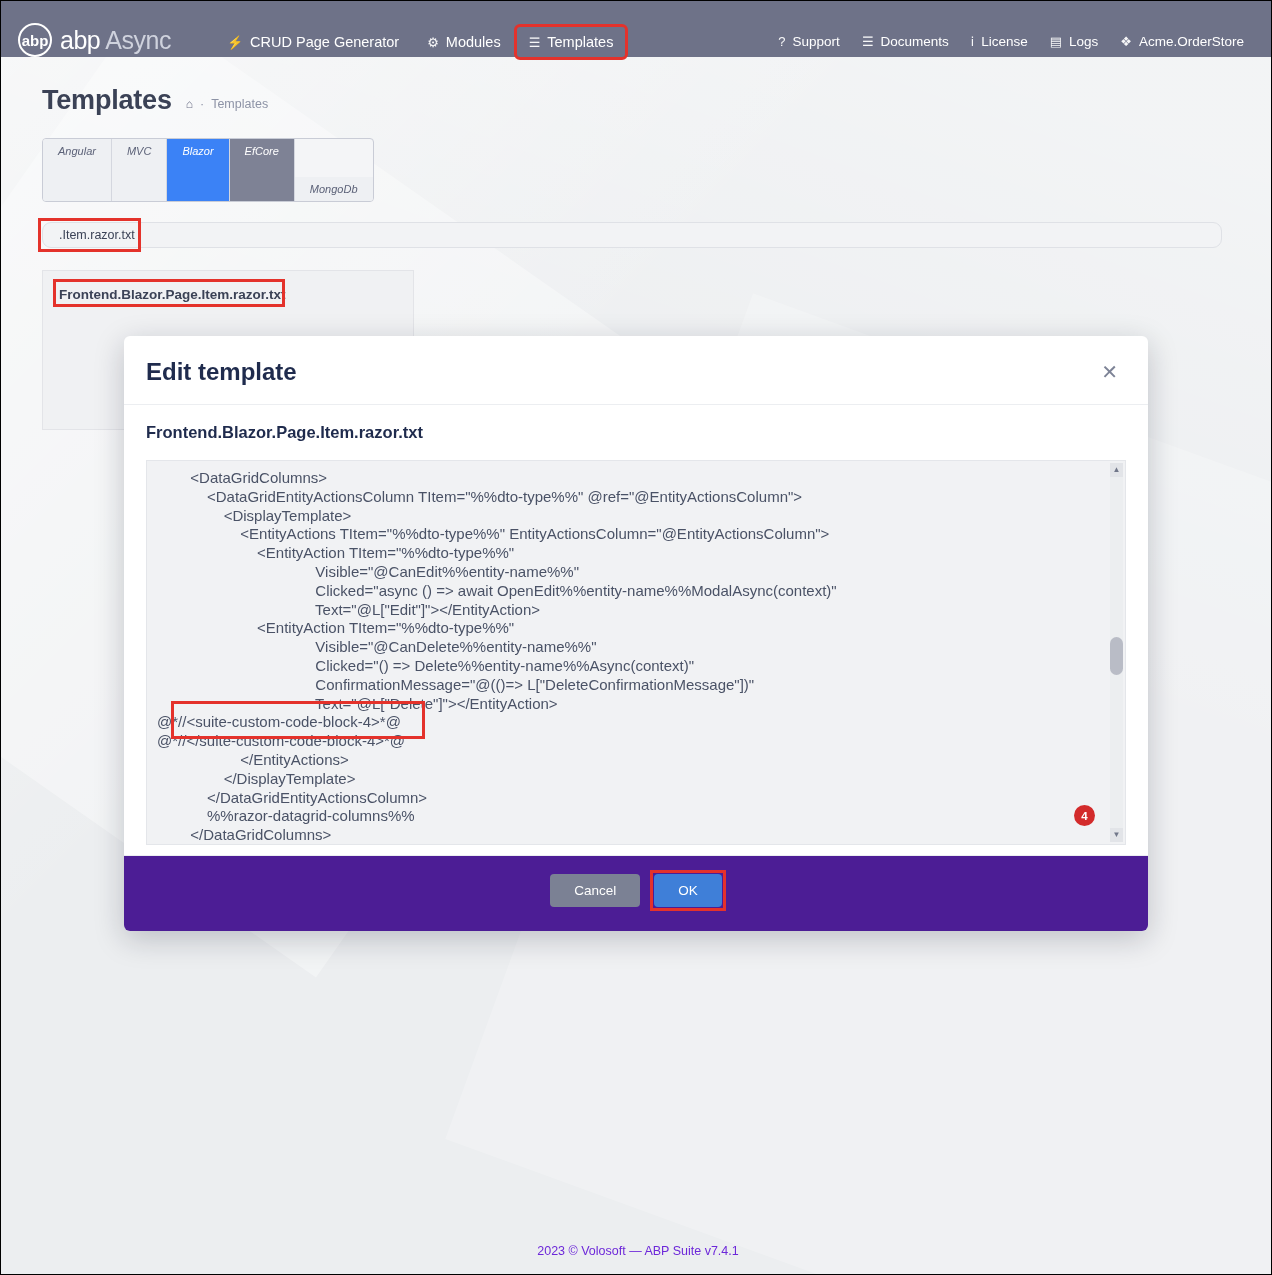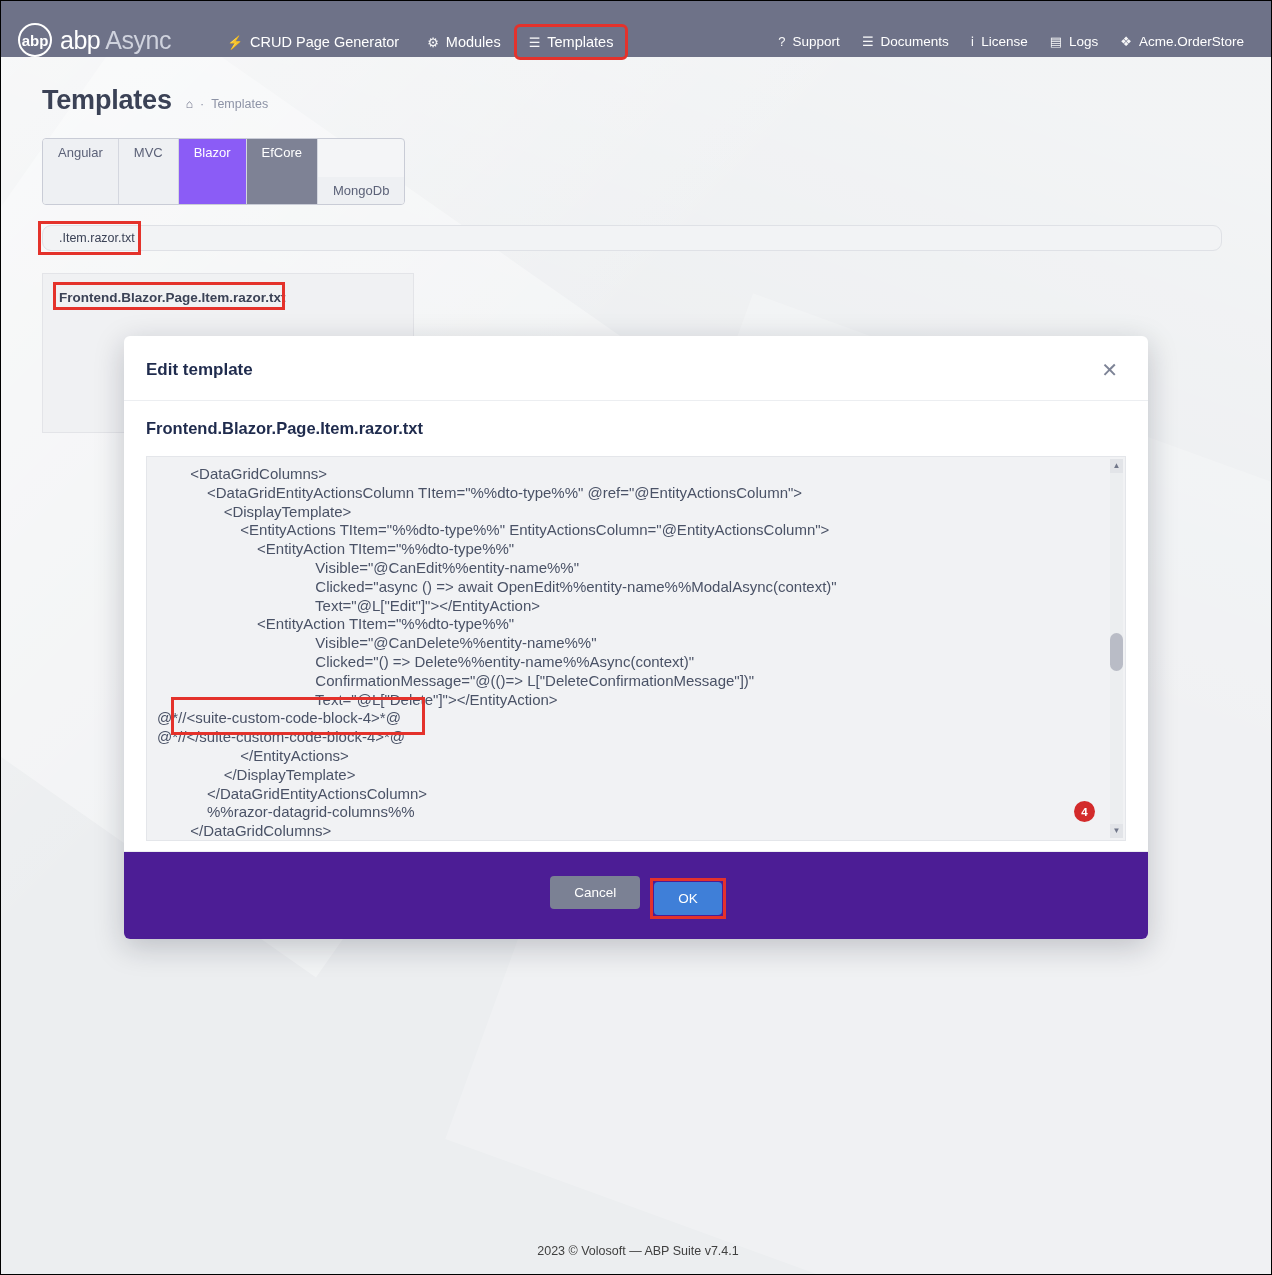--- a/index.html
+++ b/index.html
@@ -109,28 +109,29 @@
     margin-top: 22px;
     display: flex;
     border: 1px solid #c9ccd6;
     border-radius: 4px;
     overflow: hidden;
     width: max-content;
     background: #f4f5f7;
   }
   .tab {
     padding: 6px 15px;
-    font-size: 13px;
+    font-size: 11px;
     color: #5c6278;
     border-right: 1px solid #d4d7df;
     cursor: pointer;
     background: #eef0f3;
+    font-style: italic;
   }
   .tab:last-child { border-right: none; margin-top: 38px; }
-  .tab.active { background: #8b5cf6; color: #fff; }
+  .tab.active { background: #3b82f6; color: #fff; }
   .tab.semi { background: #7e8295; color: #fff; }
 
   
   .search-row { margin-top: 20px; position: relative; }
   .search-input {
     width: 1180px;
     height: 26px;
     border: 1px solid #dfe1e6;
     background: #f2f3f5;
     border-radius: 9px;
@@ -185,21 +186,21 @@
     box-shadow: 0 8px 30px rgba(20,24,40,0.22);
     z-index: 12;
     overflow: hidden;
   }
   .modal-header {
     display: flex; align-items: center;
     padding: 22px 26px 18px 22px;
     border-bottom: 1px solid #eceef1;
   }
   .modal-title {
-    font-size: 17px;
+    font-size: 24px;
     font-weight: bold;
     color: #1f2b4d;
   }
   .modal-close {
     margin-left: auto;
     font-size: 20px;
     color: #7d8396;
     cursor: pointer;
     line-height: 1;
     padding: 2px 4px;
@@ -282,36 +283,36 @@
   .btn {
     font-size: 13.5px;
     border: none;
     border-radius: 4px;
     padding: 9px 24px;
     cursor: pointer;
     font-family: "Liberation Sans", sans-serif;
   }
   .btn-cancel { background: #7b8194; color: #fff; }
   .btn-ok { background: #3f7fd8; color: #fff; position: relative; }
-  .ok-wrap { position: relative; display: inline-block; margin-top: 12px; }
+  .ok-wrap { position: relative; display: inline-block; }
   .ok-highlight {
     position: absolute;
     left: -4px; top: -4px; right: -4px; bottom: -4px;
     border: 3px solid #e4322b;
     pointer-events: none;
   }
 
   
   .footer {
     position: absolute;
     left: 4px; right: 0; bottom: 0;
     height: 48px;
     display: flex; align-items: center; justify-content: center;
     font-size: 12.5px;
-    color: #404040;
+    color: #6d28d9;
     z-index: 3;
   }
   
   .page-border {
     position: absolute; inset: 0;
     border: 1px solid #000;
     pointer-events: none;
     z-index: 20;
   }
 </style>

